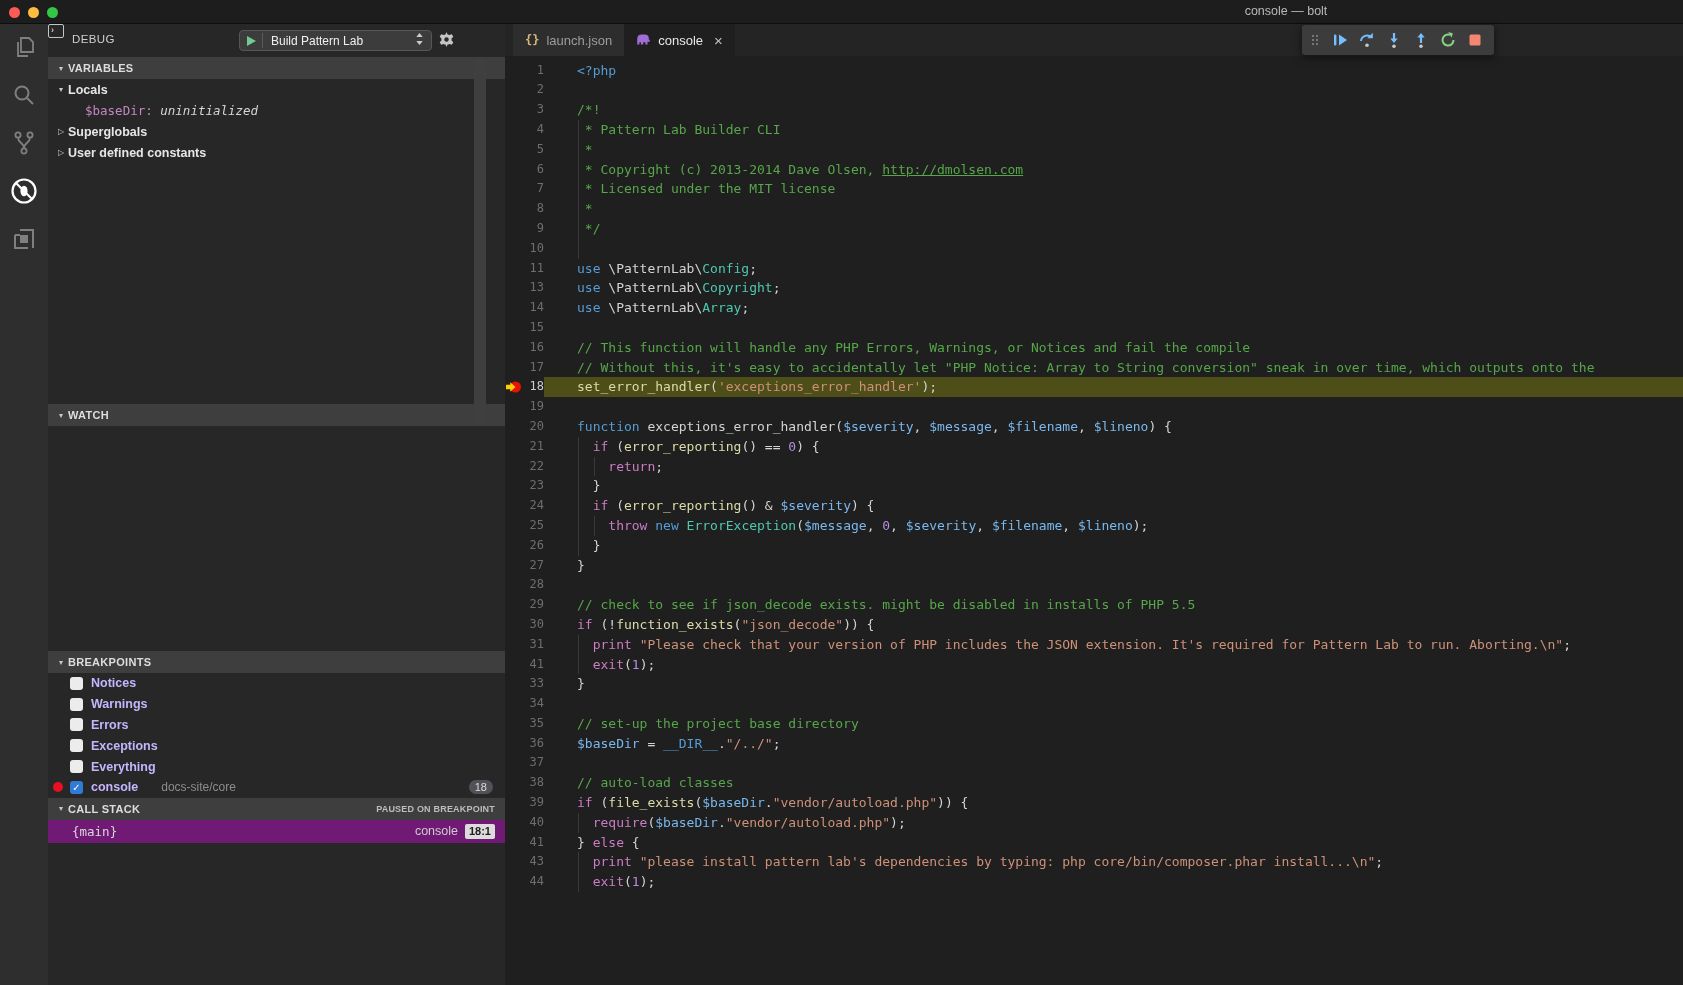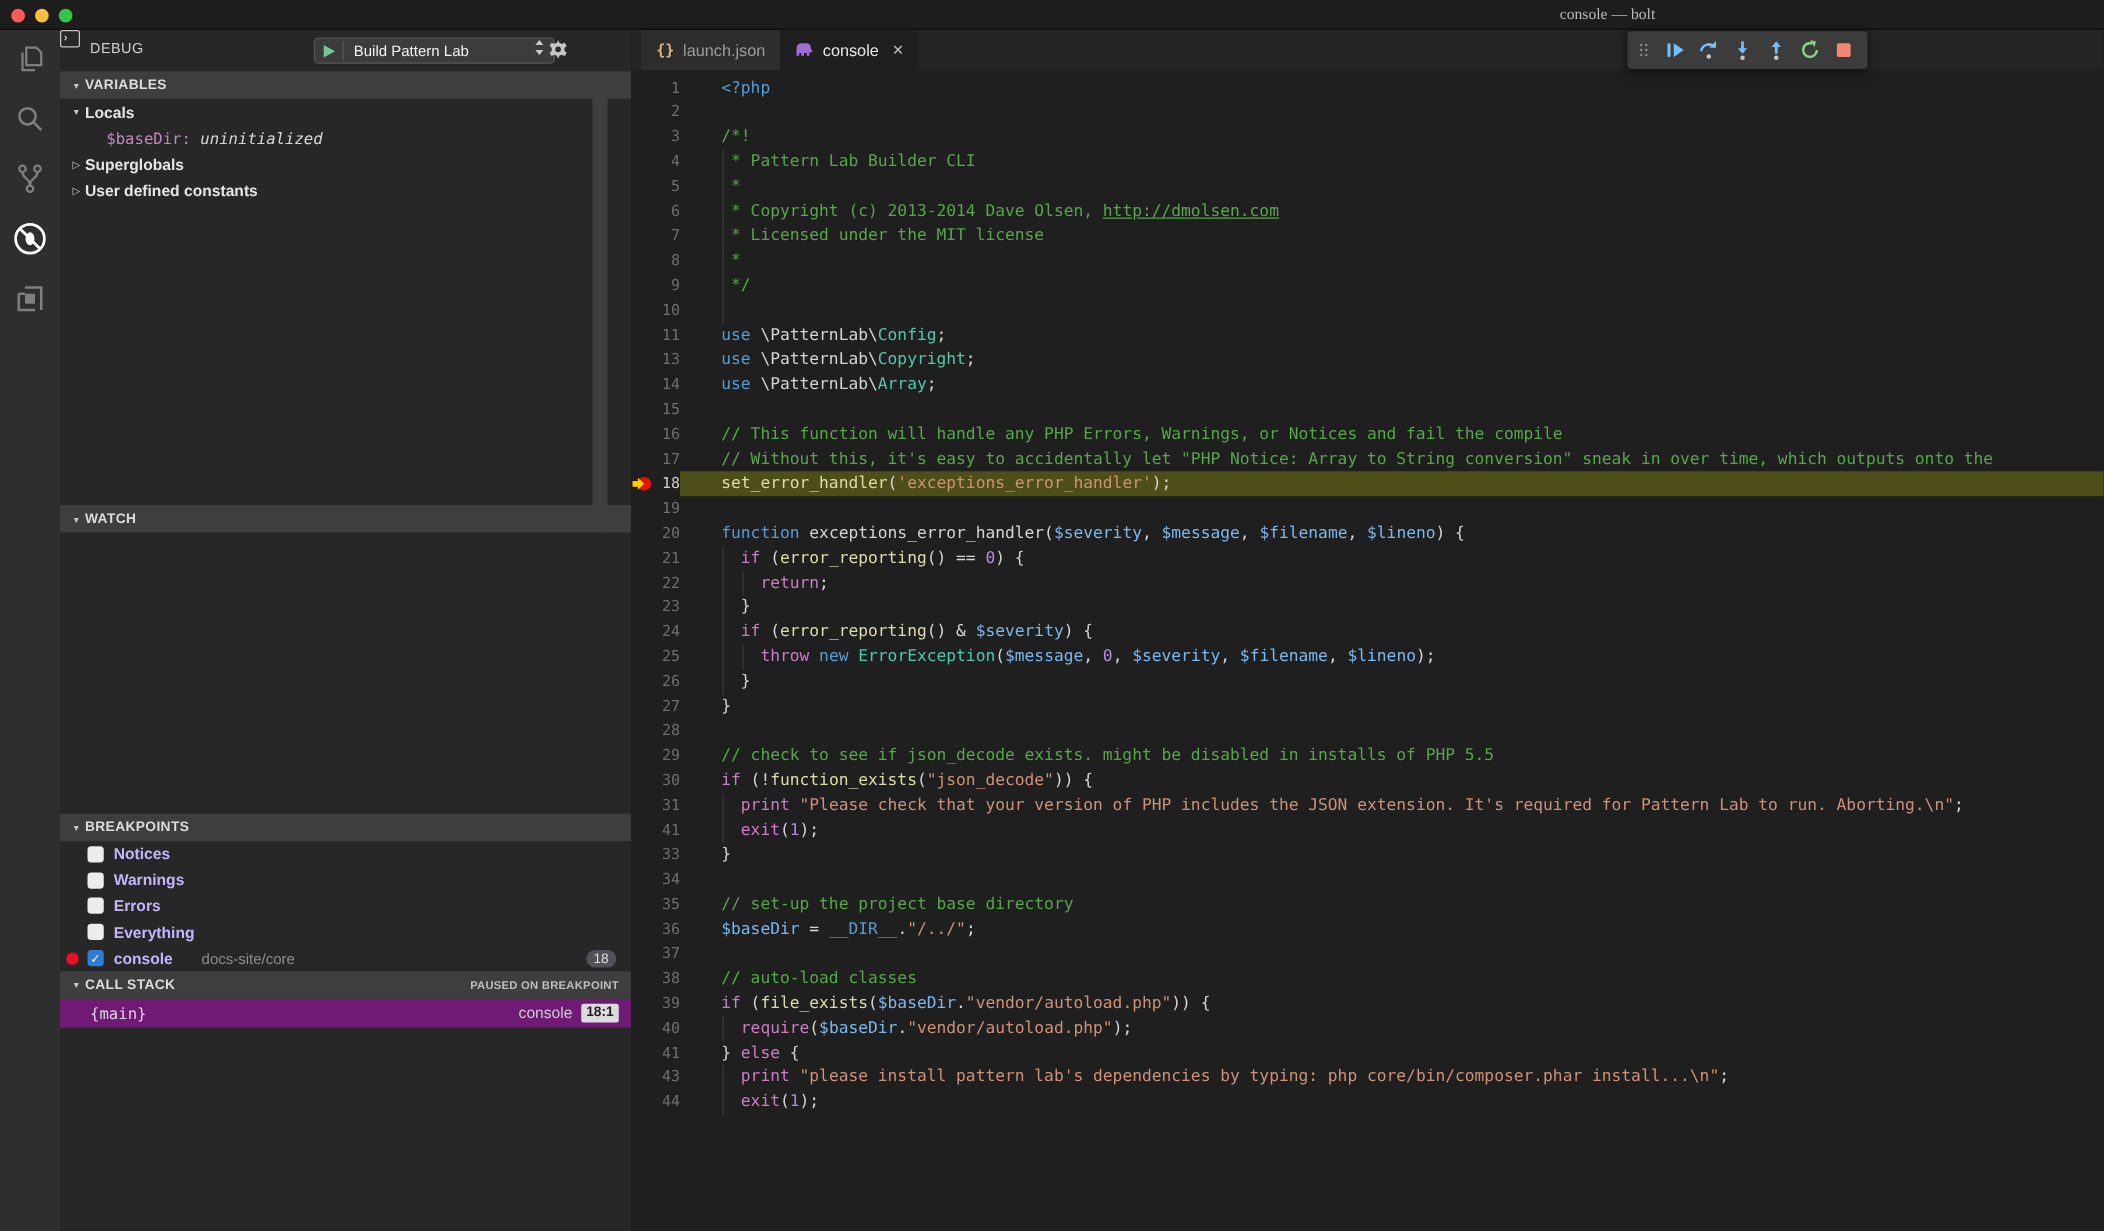--- a/index.html
+++ b/index.html
@@ -1,38 +1,38 @@
 <!DOCTYPE html>
 <html><head>
 <meta charset="utf-8">
 <style>
   html,body{margin:0;padding:0;background:#1f1f1f;width:1683px;height:985px;overflow:hidden;
     font-family:"Liberation Sans", sans-serif;-webkit-font-smoothing:antialiased;}
   *{box-sizing:border-box;}
   .mono{font-family:"DejaVu Sans Mono", monospace;}
 
   
-  .titlebar{position:absolute;left:0;top:0;width:1683px;height:24px;background:#1d1d1d;border-bottom:1px solid #0e0e0e;font-family:Liberation Serif, serif;}
+  .titlebar{position:absolute;left:0;top:0;width:1683px;height:24px;background:#1d1d1d;border-bottom:1px solid #0e0e0e;}
   .lights{position:absolute;left:9px;top:7px;display:flex;gap:8px;}
   .light{width:11px;height:11px;border-radius:50%;}
   .light.r{background:#fc5b57;}.light.y{background:#fdbe3f;}.light.g{background:#33c748;}
   .win-title{position:absolute;left:1146px;top:4px;width:280px;text-align:center;color:#b9b9b9;font-size:12.5px;}
 
   
   .activitybar{position:absolute;left:0;top:24px;width:48px;height:961px;background:#2e2e2e;display:flex;flex-direction:column;align-items:center;}
   .act-item{width:48px;height:46px;display:flex;align-items:center;justify-content:center;margin-top:2px;}
   .act-item svg{opacity:.72;}
   .act-item.active svg{opacity:1;}
 
   
   .sidebar{position:absolute;left:48px;top:24px;width:457px;height:961px;background:#272727;display:flex;flex-direction:column;overflow:hidden;}
   .sb-scroll{position:absolute;left:426px;top:34px;width:12px;height:366px;background:#3f3f3f;border-radius:6px;z-index:5;}
   .sb-header{position:relative;height:33px;flex:0 0 33px;}
   .sb-title{position:absolute;left:24px;top:9px;font-size:11.5px;letter-spacing:.4px;color:#cfcfcf;}
-  .launch-dd{position:absolute;left:191px;top:6px;width:193px;height:21px;background:#3c3c3c;border:1px solid #565656;border-radius:4px;display:flex;align-items:center;margin-left:12px;}
+  .launch-dd{position:absolute;left:191px;top:6px;width:193px;height:21px;background:#3c3c3c;border:1px solid #565656;border-radius:4px;display:flex;align-items:center;}
   .play-tri{width:0;height:0;border-left:9px solid #73c991;border-top:5.5px solid transparent;border-bottom:5.5px solid transparent;margin:0 6px 0 7px;}
   .dd-div{width:1px;height:15px;background:#5a5a5a;margin-right:8px;}
   .dd-text{color:#f0f0f0;font-size:12px;flex:1;}
   .dd-arrows{margin-right:6px;}
   .icon-btn{position:absolute;top:9px;width:17px;height:17px;display:flex;align-items:center;justify-content:center;}
   .gear-btn{left:390px;}
   .console-btn{left:419px;width:16px;height:14px;border:1.4px solid #c5c5c5;border-radius:2px;color:#c5c5c5;font-size:9px;font-weight:bold;line-height:11px;text-align:left;padding-left:2px;}
   .sec-head{flex:0 0 22px;height:22px;background:#3e3e3e;display:flex;align-items:center;padding-left:6px;position:relative;}
   .twisty{font-size:8px;color:#c8c8c8;width:14px;text-align:center;}
   .sec-label{font-size:11px;font-weight:bold;color:#dddddd;letter-spacing:.3px;}
@@ -222,20 +222,24 @@
       <span class="cb"></span>
       <span class="bp-label">Notices</span>
     </div>
     <div class="bp-row">
       <span class="cb"></span>
       <span class="bp-label">Warnings</span>
     </div>
     <div class="bp-row">
       <span class="cb"></span>
       <span class="bp-label">Errors</span>
+    </div>
+    <div class="bp-row">
+      <span class="cb"></span>
+      <span class="bp-label">Exceptions</span>
     </div>
     <div class="bp-row">
       <span class="cb"></span>
       <span class="bp-label">Everything</span>
     </div>
     <div class="bp-row">
       <span class="bp-dot"></span>
       <span class="cb checked"></span>
       <span class="bp-label">console</span>
       <span class="bp-detail">docs-site/core</span>

